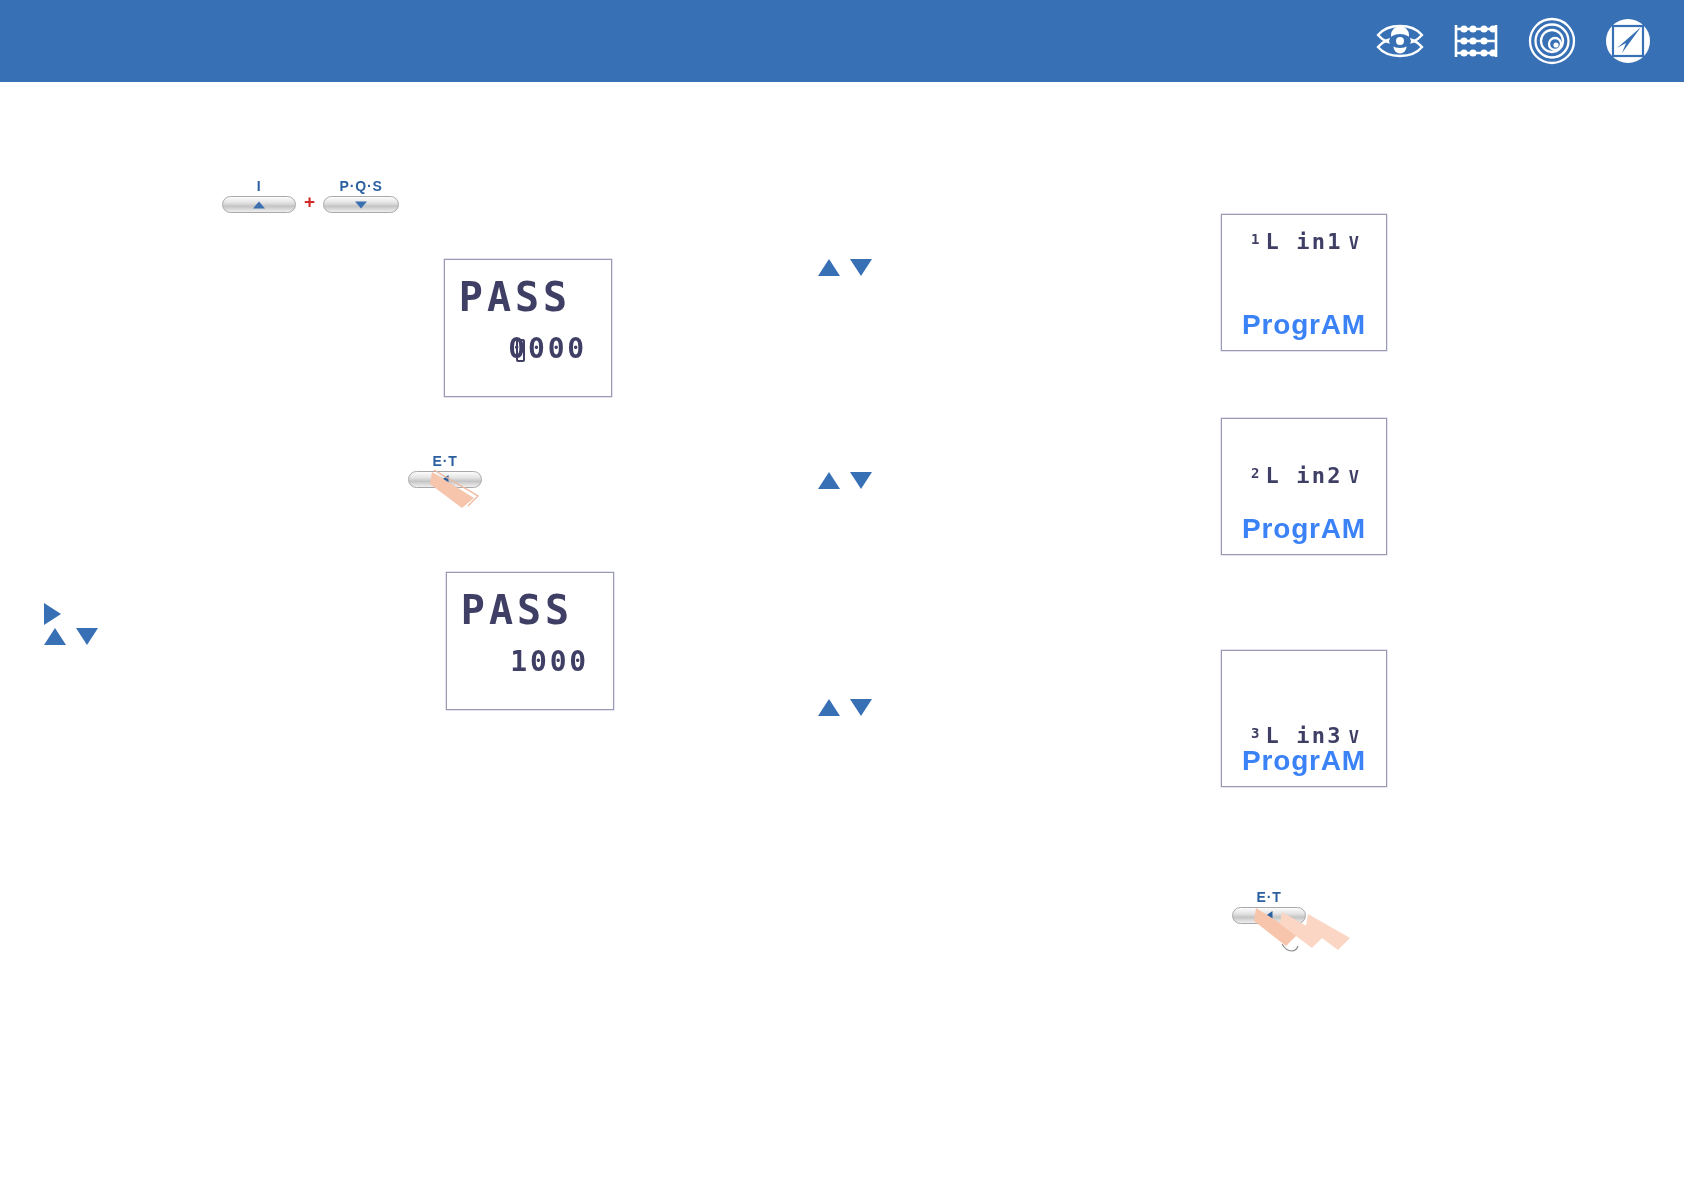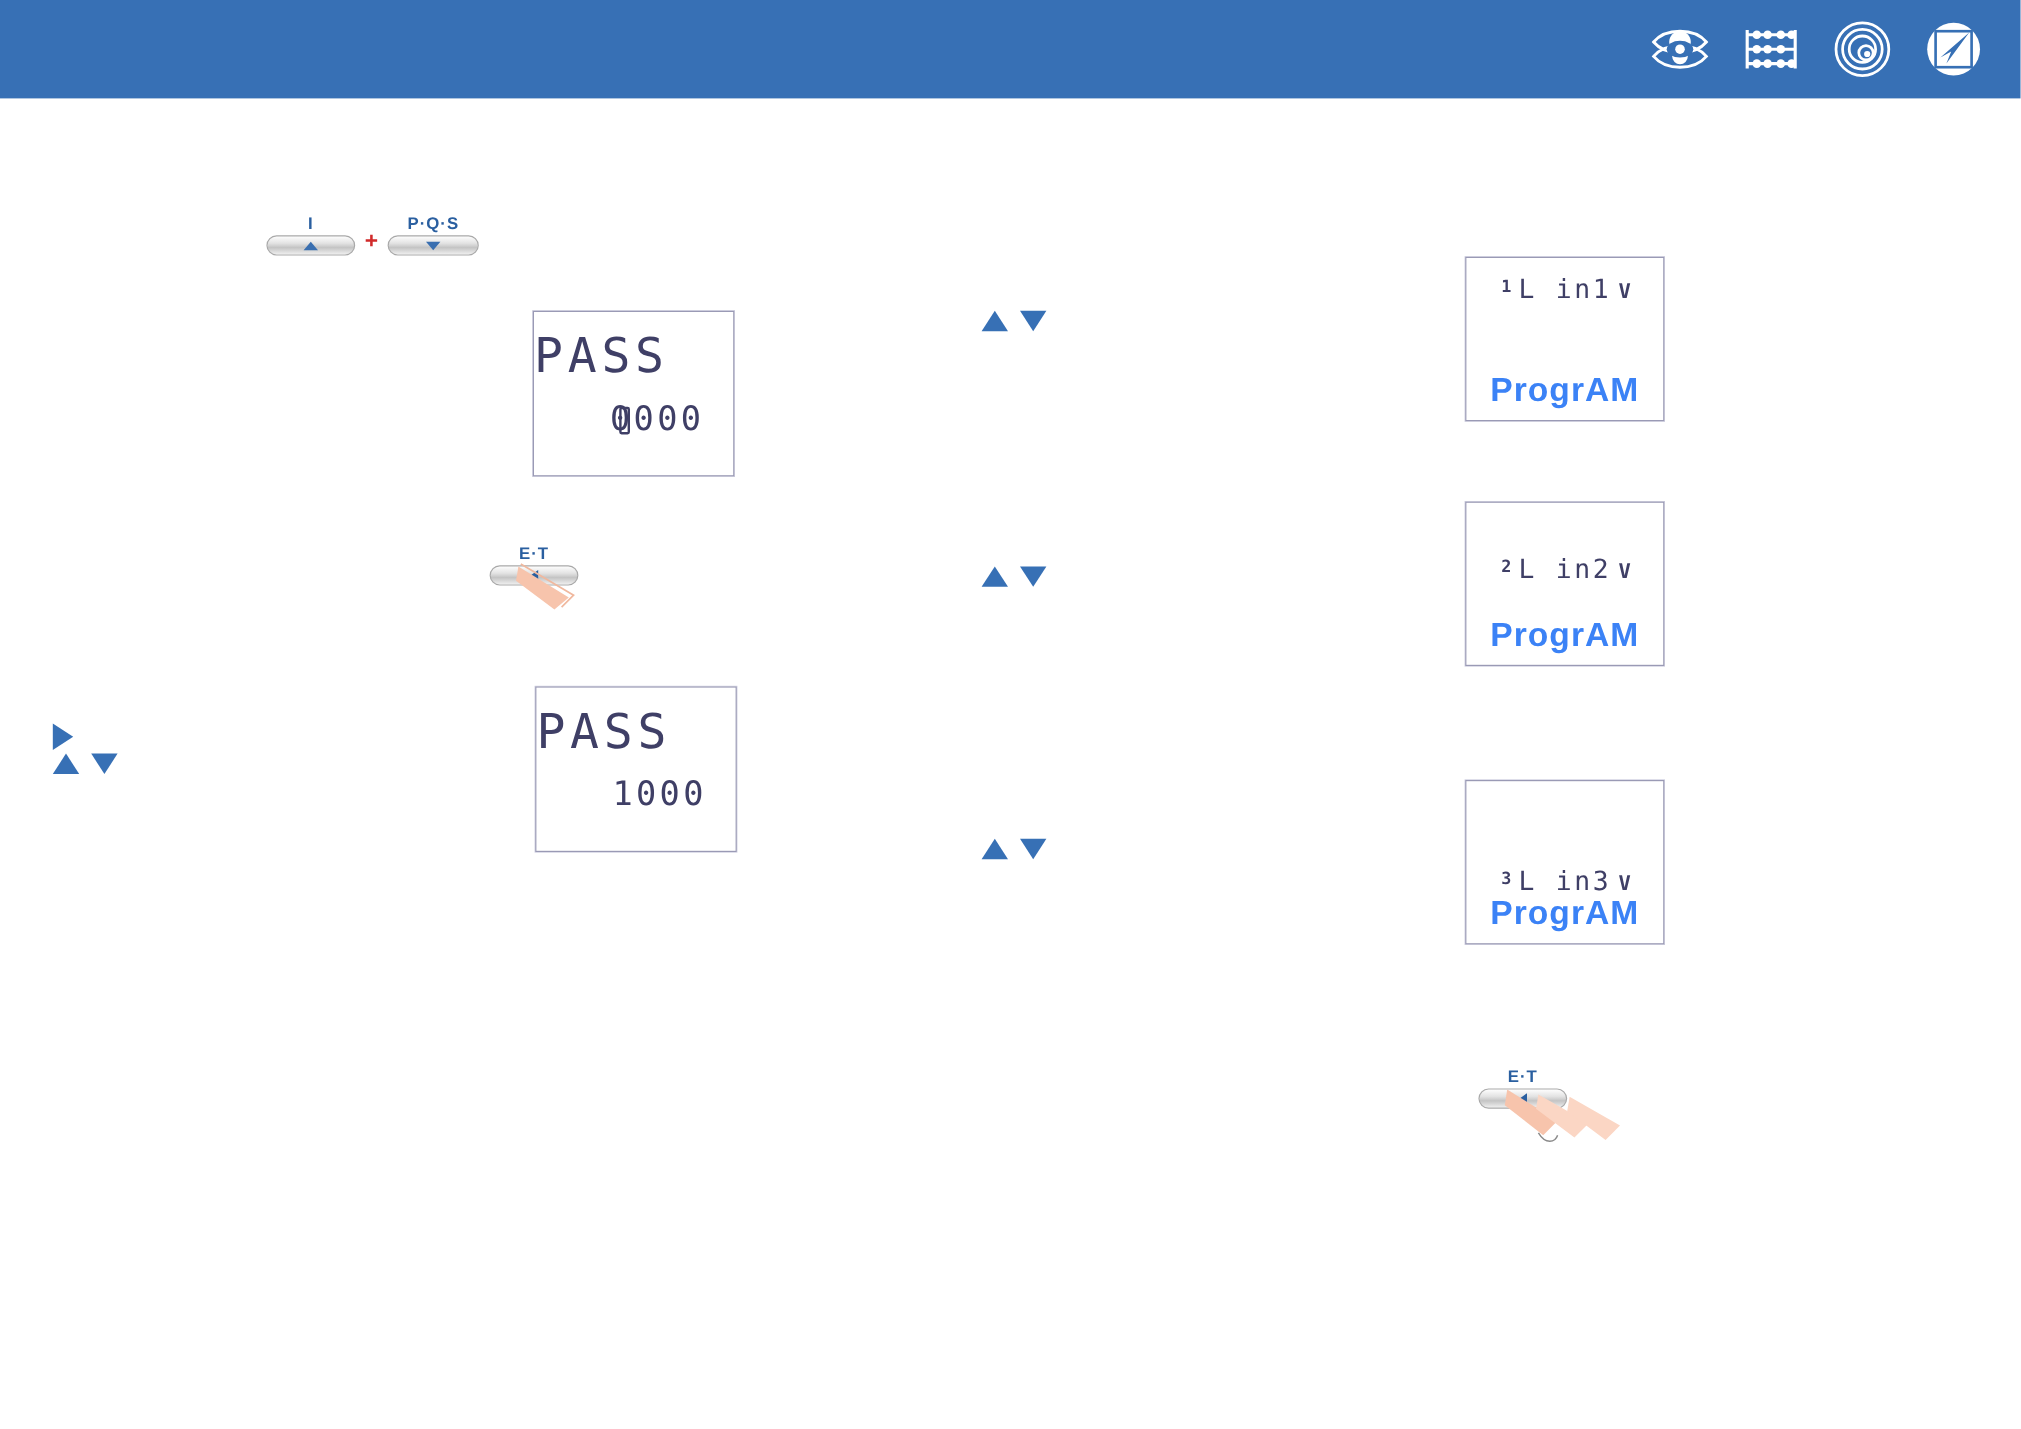--- a/index.html
+++ b/index.html
@@ -37,30 +37,30 @@
   .lcd {
     position: absolute;
     background: #ffffff;
     border: 1.6px solid #9a9ab5;
     box-shadow: 0 0 0 0.5px #c9c9dd;
   }
   .seg {
     color: #3f3f66;
     font-family: "DejaVu Sans Mono", monospace;
     letter-spacing: 0.10em;
-    font-weight: 400;
+    font-weight: 700;
     white-space: nowrap;
   }
   .seg-big { font-size: 40px; }
   .seg-mid { font-size: 28px; }
   .seg-small { font-size: 22px; }
 
   .lcd-pass .row-title {
     position: absolute; left: 0; right: 26px; top: 14px;
-    text-align: left;
+    text-align: center;
   }
   .lcd-pass .row-value {
     position: absolute; left: 0; right: 24px; top: 72px;
     text-align: right;
   }
   .digit-blink {
     display: inline-block;
     position: relative;
   }
   .digit-blink::after {

